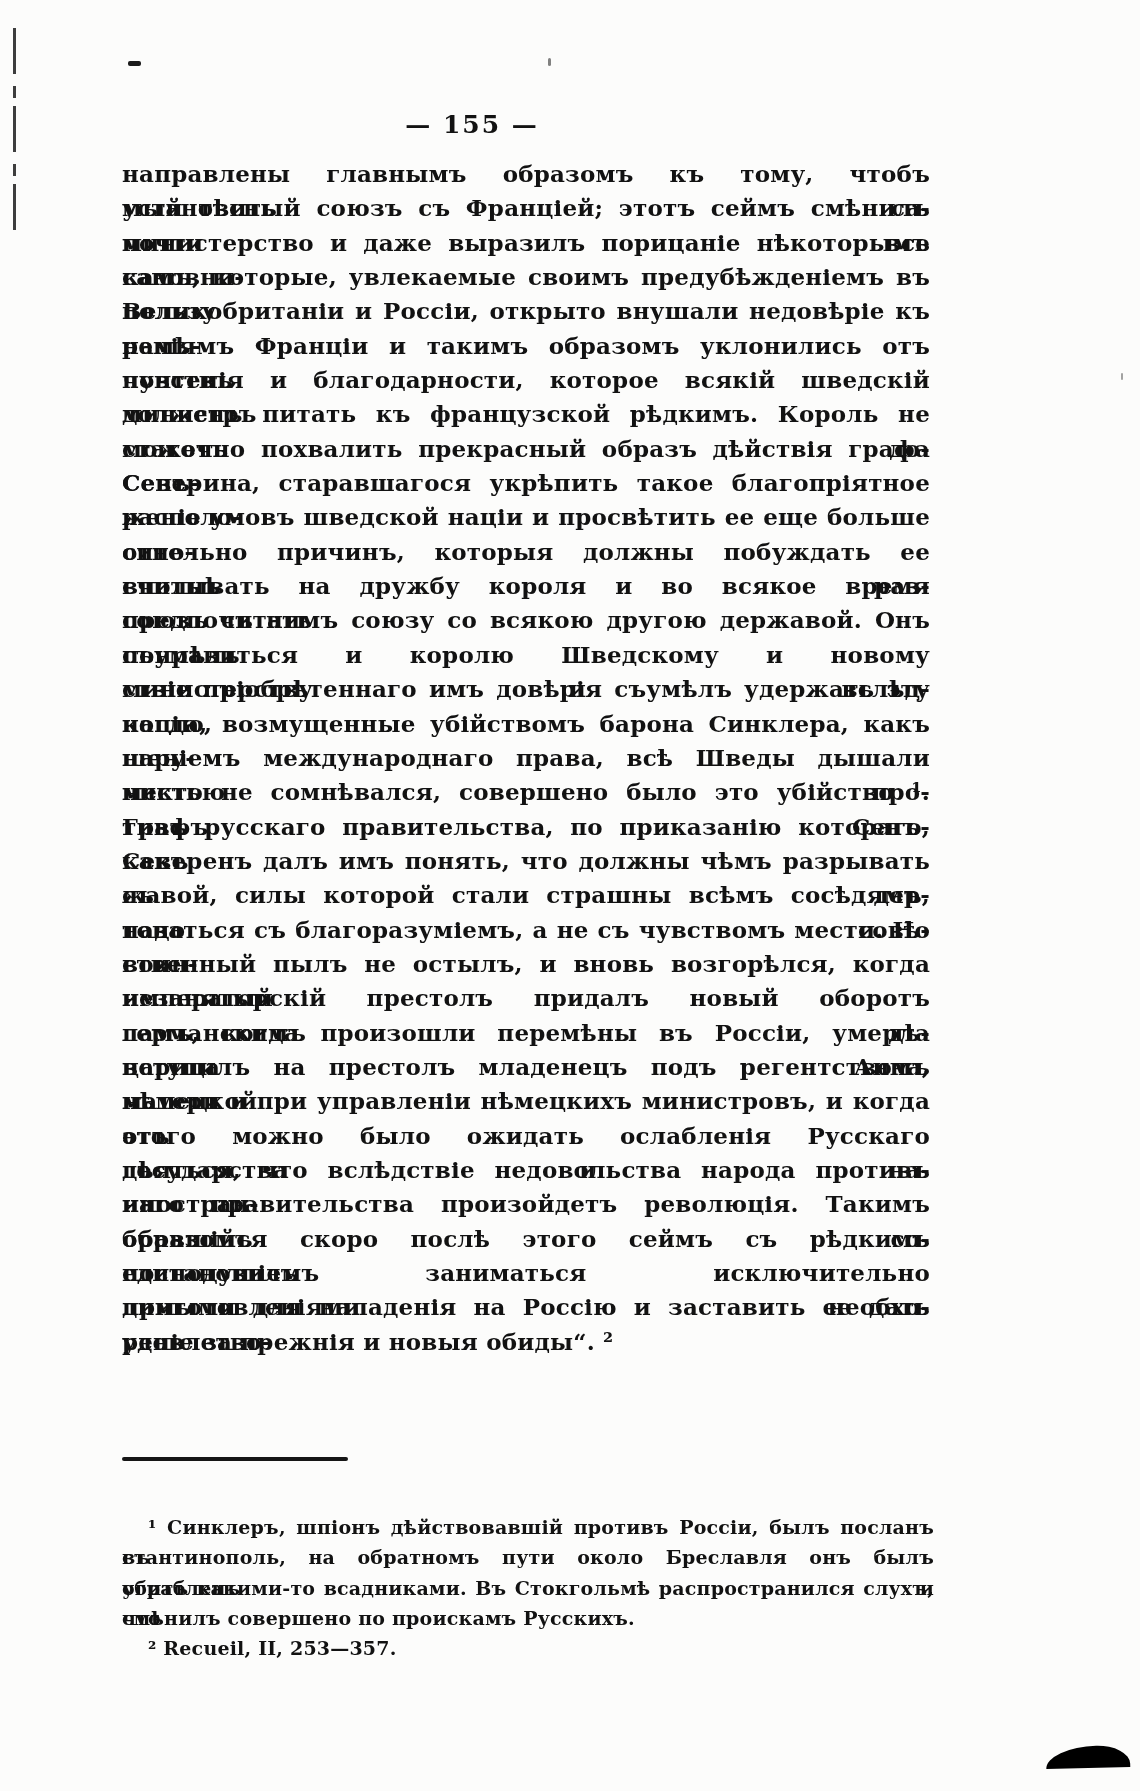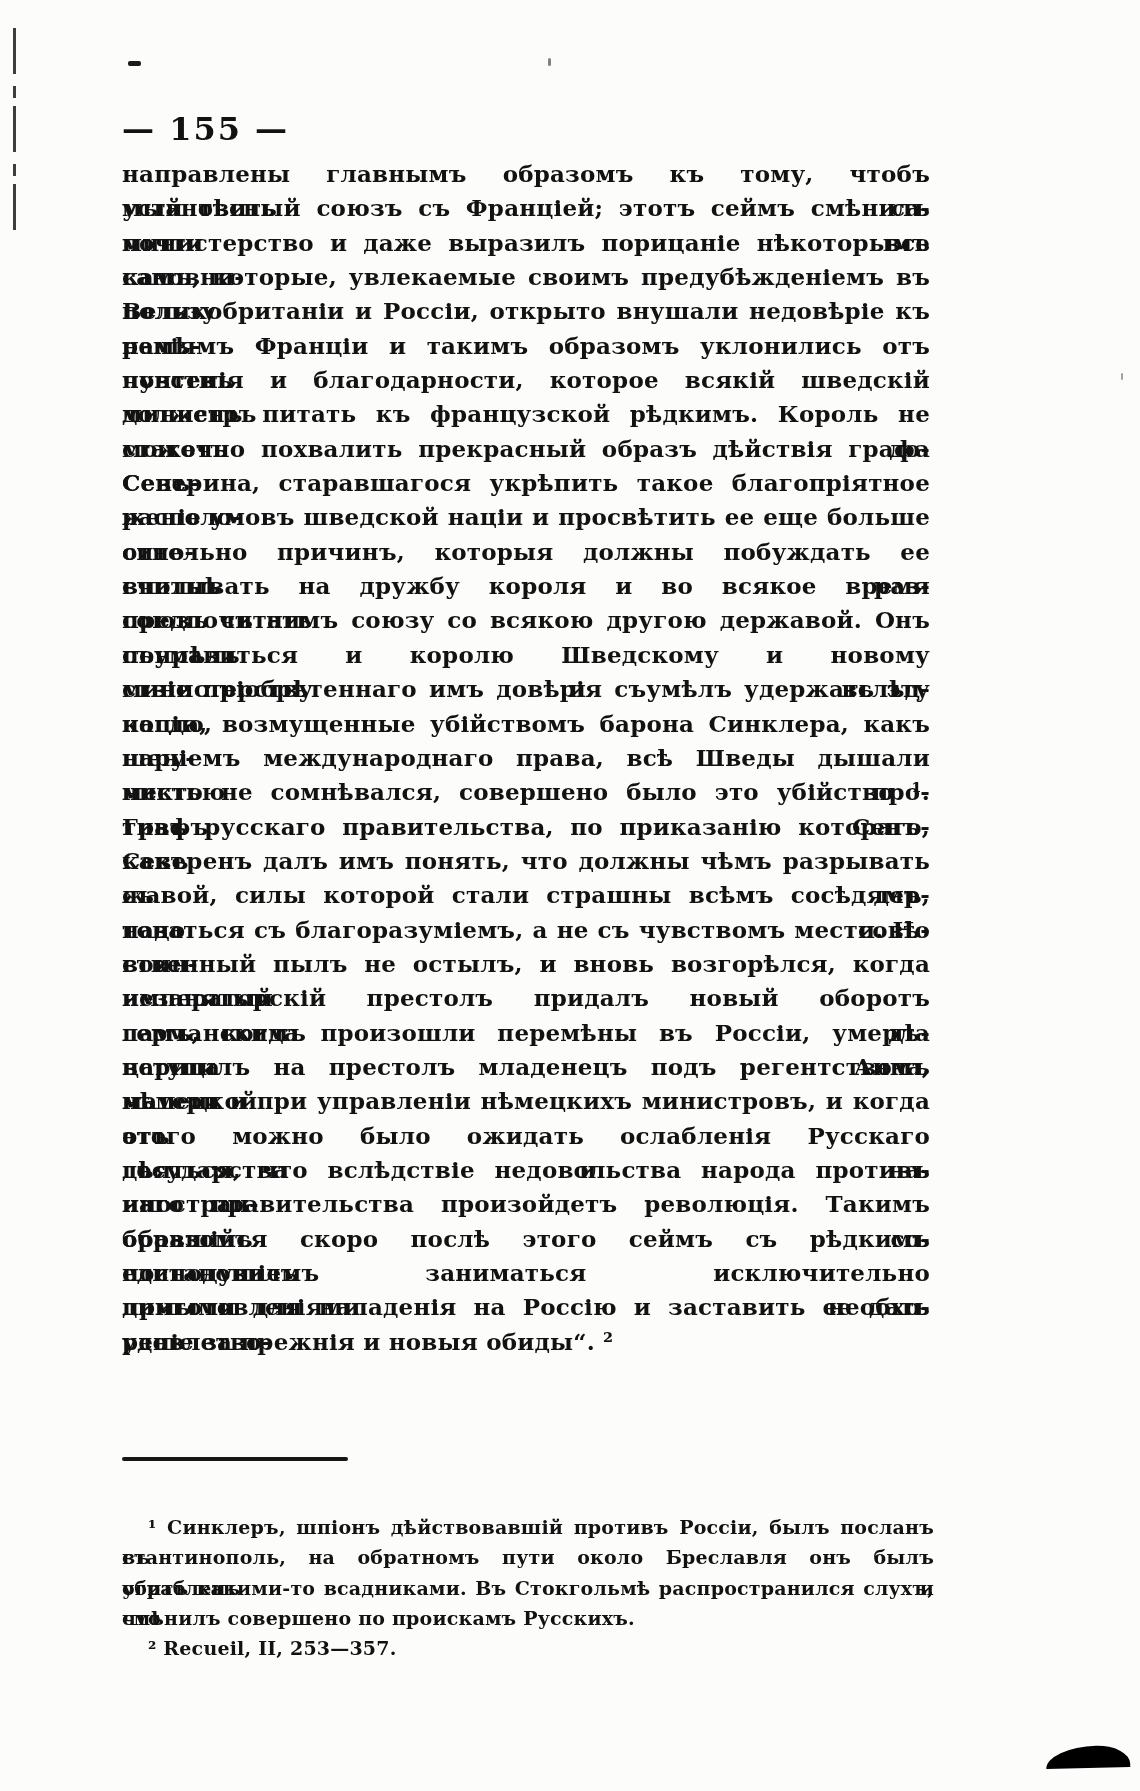--- a/index.html
+++ b/index.html
@@ -38,22 +38,22 @@
   .dash-mark   { left: 128px; top: 61px;  width: 13px; height: 5px; border-radius: 2px; }
   .speck-top   { left: 548px; top: 58px;  width: 3px;  height: 8px; opacity: .55; border-radius: 2px; }
   .speck-right { left: 1121px; top: 373px; width: 2px; height: 7px; opacity: .4; border-radius: 2px; }
   .speck-fn    { left: 150px; top: 1617px; width: 4px; height: 4px; opacity: .5; border-radius: 50%; }
 
   .page-number {
     position: absolute;
     left: 122px;
     top: 110px;
     width: 700px;
-    text-align: left;
-    font-size: 32px;
+    text-align: center;
+    font-size: 25px;
     font-weight: 700;
     letter-spacing: 2px;
   }
 
   .text-block {
     position: absolute;
     left: 122px;
     top: 157px;
     width: 808px;
     font-size: 23px;

